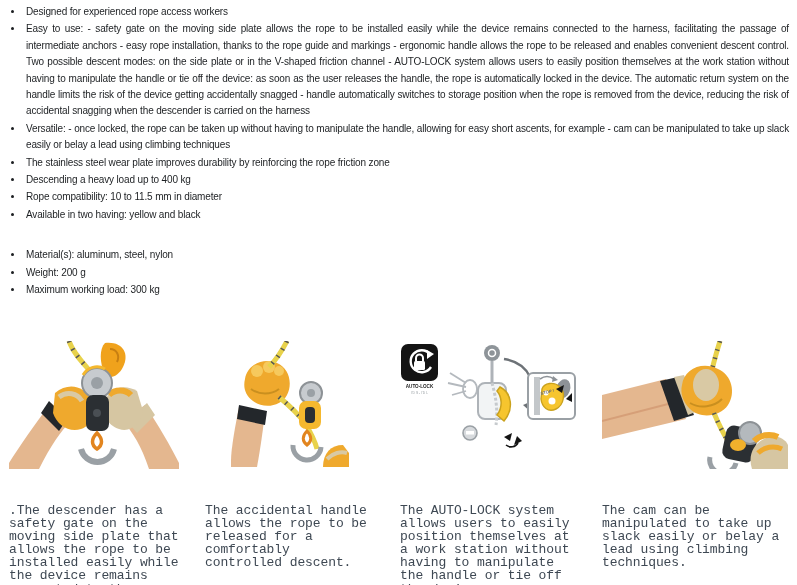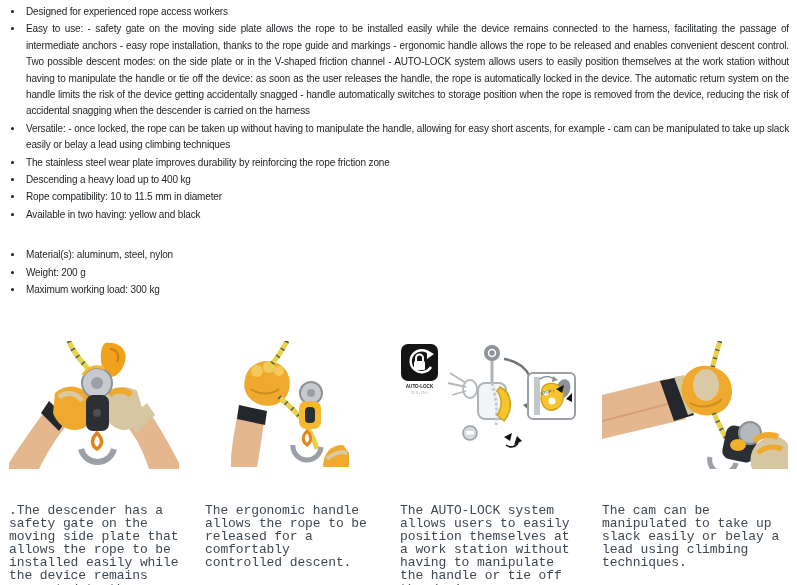--- a/index.html
+++ b/index.html
@@ -110,21 +110,21 @@
           <rect x="68" y="60" width="22" height="28" rx="7" fill="#f5b82e"></rect>
           <rect x="74" y="66" width="10" height="16" rx="4" fill="#2b2f33"></rect>
 
           <path d="M76,90 C71,95 71,100 76,104 C81,100 81,95 76,90 Z" fill="none" stroke="#e2851f" stroke-width="3"></path>
           <path d="M62,104 A14,14 0 0 0 90,106" fill="none" stroke="#9aa0a5" stroke-width="5"></path>
 
           <path d="M92,126 C92,112 100,104 112,104 L118,112 L118,126 Z" fill="#efa92d"></path>
           <path d="M96,118 C102,112 110,110 116,112" fill="none" stroke="#d9c9a4" stroke-width="4"></path>
         </svg>
       </div>
-      <figcaption class="fig-cap">The ergonomic handle allows the rope to be released for a comfortably controlled descent.</figcaption>
+      <figcaption class="fig-cap">The accidental handle allows the rope to be released for a comfortably controlled descent.</figcaption>
     </figure>
 
     <figure>
       <div class="fig-img">
         <svg width="176" height="114" viewBox="0 0 176 114">
 
           <g>
             <rect x="1" y="3" width="37" height="37" rx="7" fill="#141414"></rect>
             <path d="M30,13 A11,11 0 1 0 31,26" fill="none" stroke="#ffffff" stroke-width="2.4"></path>
             <polygon points="27,9 34,13 27,18" fill="#ffffff"></polygon>

